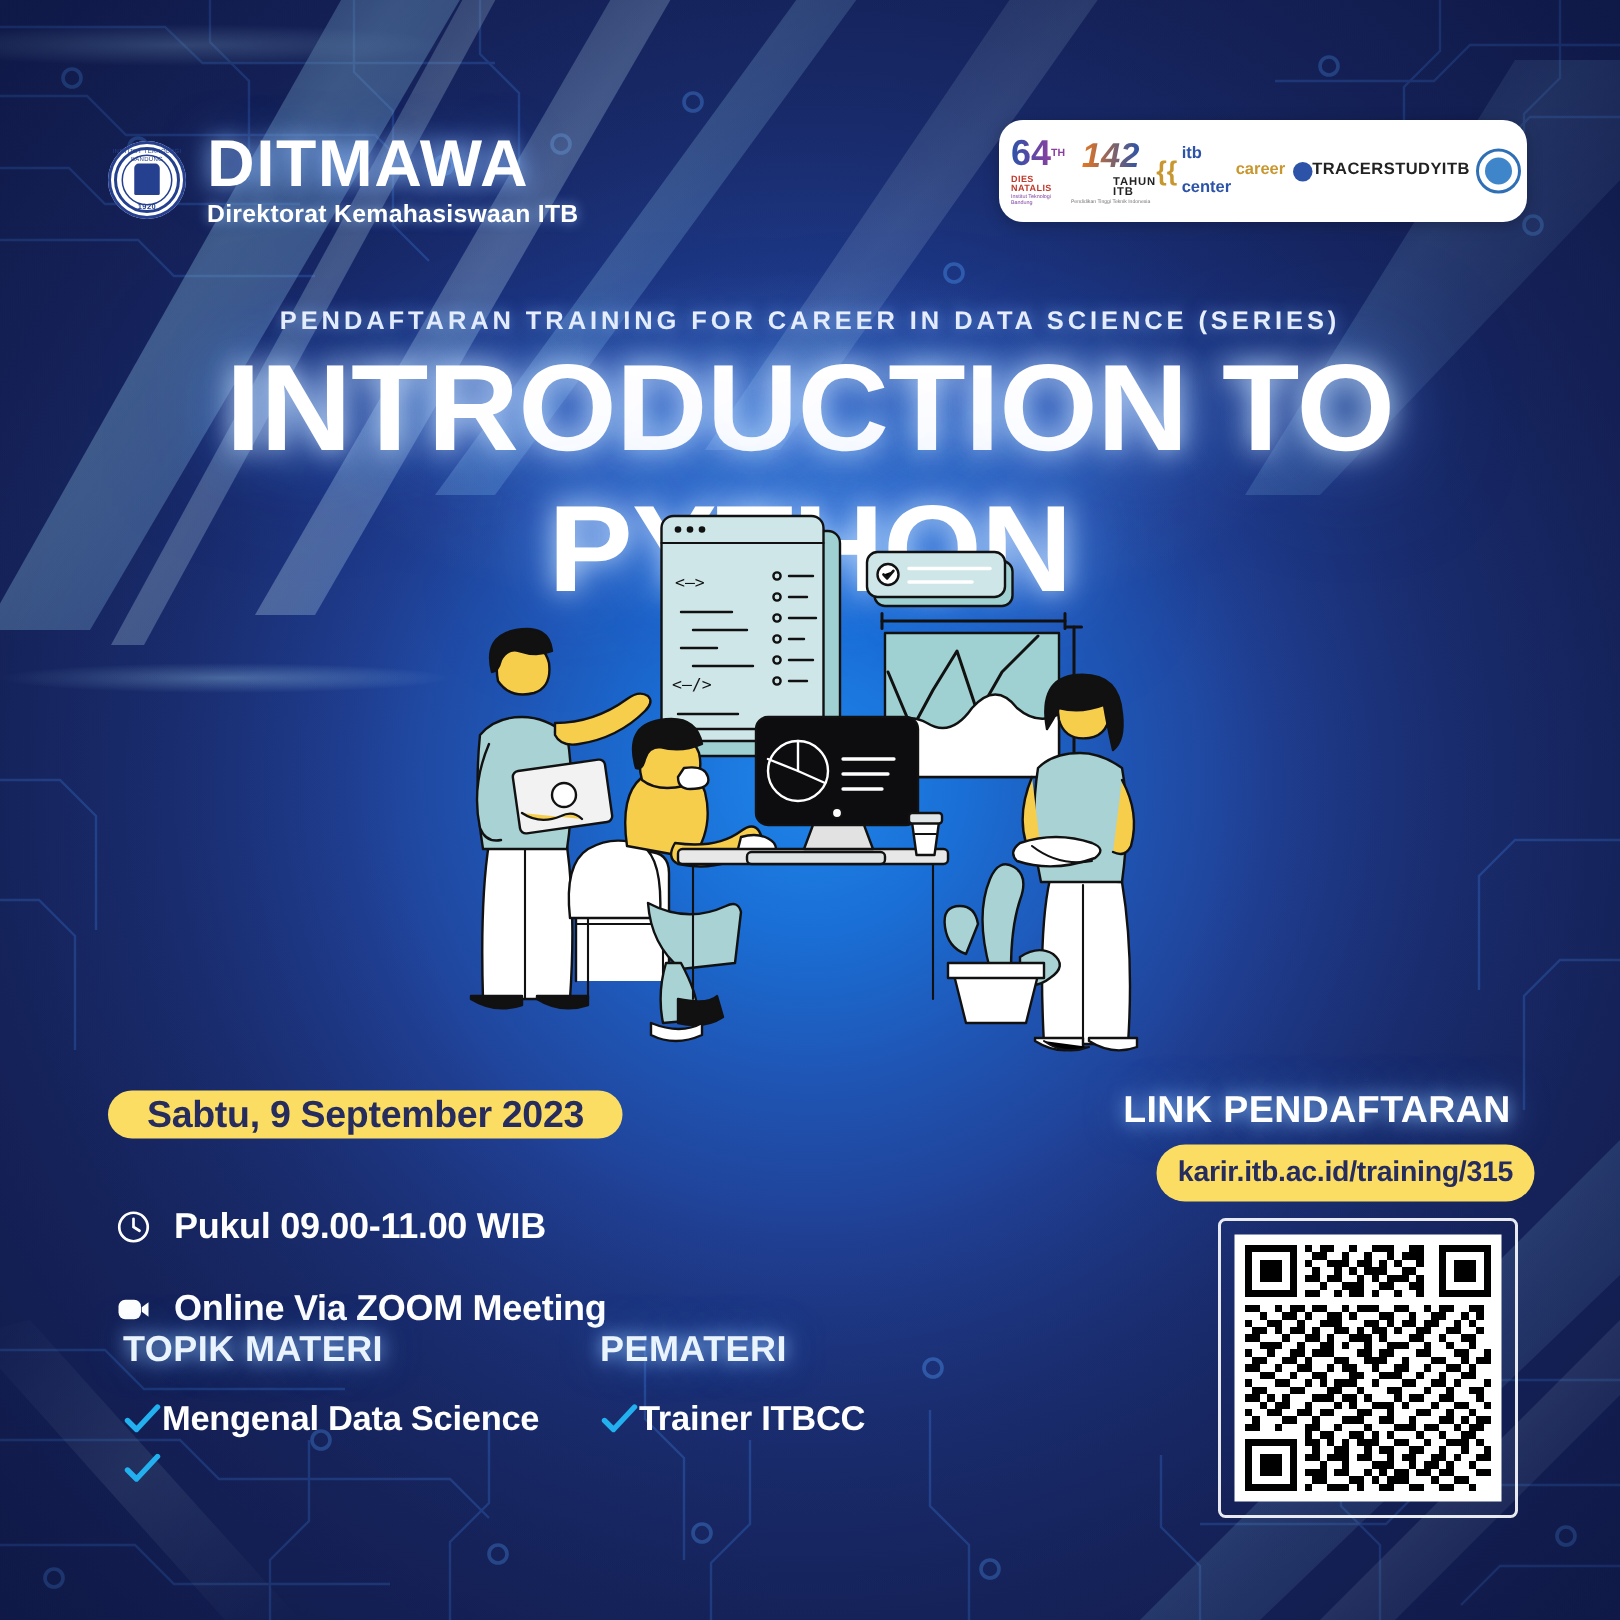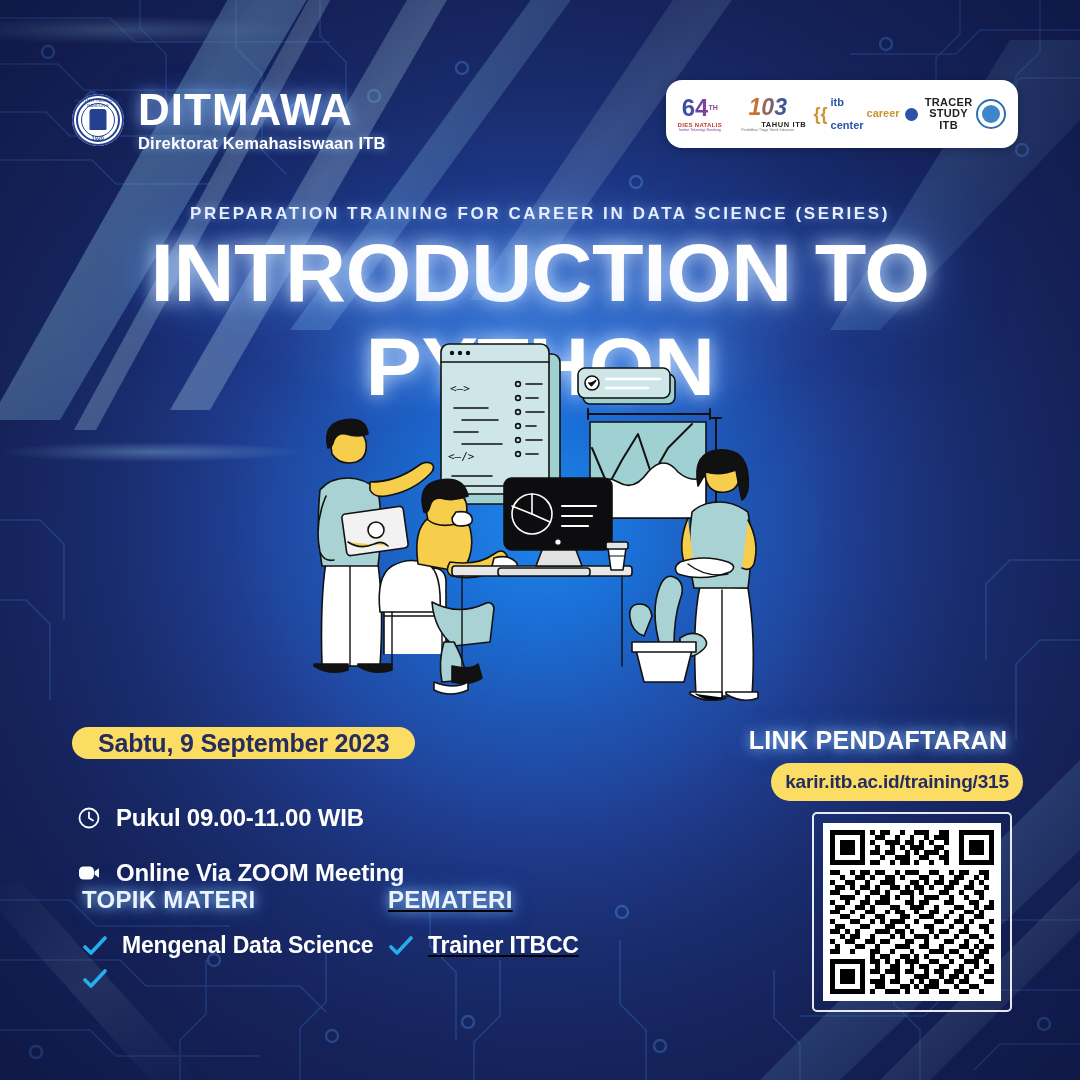--- a/index.html
+++ b/index.html
@@ -58,21 +58,21 @@
   .lg103 .cap{font-size:7.5px;font-weight:bold;color:#222;letter-spacing:.6px;margin-top:2px;margin-left:32px;}
   .lg103 .cap2{font-size:3.4px;color:#777;margin-top:1px;}
   .lgcc{flex-direction:row;gap:3px;align-items:center;}
   .lgcc .swirl{font-size:18px;color:#c8972f;font-weight:bold;line-height:.8;}
   .lgcc .words{display:flex;flex-direction:column;line-height:1.02;}
   .lgcc .w1{font-size:11px;font-weight:bold;color:#2c53a8;}
   .lgcc .w2{font-size:11px;font-weight:bold;color:#c8972f;margin-left:36px;}
   .lgcc .w3{font-size:11px;font-weight:bold;color:#2c53a8;}
   .lgcc .dot{width:13px;height:13px;border-radius:50%;background:#2c53a8;margin-left:2px;}
   .lgts{flex-direction:row;gap:4px;align-items:center;}
-  .lgts .words{display:flex;flex-direction:column;align-items:center;line-height:1.04;}
+  .lgts .words{display:flex;align-items:center;line-height:1.04;}
   .lgts .t{font-size:11px;font-weight:bold;color:#222;letter-spacing:.3px;}
   .lgts .seal{width:26px;height:26px;border-radius:50%;background:#fff;border:2px solid #2f6fb5;position:relative;}
   .lgts .seal:after{content:"";position:absolute;inset:4px;border-radius:50%;background:#3f85c9;}
 
   
   .kicker{
     position:absolute;top:204px;left:0;right:0;text-align:center;
     font-size:17px;font-weight:bold;color:#f2f6ff;letter-spacing:2.6px;
     text-shadow:0 0 10px rgba(140,190,255,.7);
   }
@@ -114,23 +114,23 @@
   }
   .qr-inner{width:100%;height:100%;background:#fff;padding:7px;box-sizing:border-box;}
   .qr-inner svg{display:block;width:100%;height:100%;}
 
   .sec{position:absolute;}
   .sec-title{
     font-size:24px;font-weight:bold;color:#eaf4ff;letter-spacing:.3px;
     text-shadow:0 0 12px rgba(150,200,255,.95),0 0 26px rgba(80,150,255,.6);
   }
   .topics{left:82px;top:886px;}
-  .speakers{left:388px;top:886px;text-decoration:underline;}
+  .speakers{left:400px;top:886px;}
   .bullets{margin-top:18px;}
-  .bullet{display:flex;align-items:center;gap:14px;margin-bottom:10px;}
+  .bullet{display:flex;align-items:center;margin-bottom:10px;}
   .bullet .chk{width:26px;height:20px;flex:none;}
   .bullet .txt{font-size:23px;font-weight:bold;color:#fff;letter-spacing:-.2px;}
 </style>
 </head>
 <body>
 
 <div class="poster">
 
   <svg class="bg-layer circuits" viewBox="0 0 1080 1080" preserveAspectRatio="none">
     <g stroke="#3f7fe0" stroke-width="1.6" fill="none" opacity="0.75">
@@ -234,21 +234,21 @@
       </div>
     </div>
 
     <div class="logo-strip">
       <div class="logo-item lg64">
         <div><span class="big">64</span><span class="sup">TH</span></div>
         <div class="cap">DIES NATALIS</div>
         <div class="cap2">Institut Teknologi Bandung</div>
       </div>
       <div class="logo-item lg103">
-        <div class="big">103</div>
+        <div class="big">142</div>
         <div class="cap">TAHUN ITB</div>
         <div class="cap2">Pendidikan Tinggi Teknik Indonesia</div>
       </div>
       <div class="logo-item lgcc">
         <span class="swirl">{{</span>
         <span class="words">
           <span class="w1">itb</span>
           <span class="w2">career</span>
           <span class="w3">center</span>
         </span>
@@ -258,21 +258,21 @@
         <span class="words">
           <span class="t">TRACER</span>
           <span class="t">STUDY</span>
           <span class="t">ITB</span>
         </span>
         <span class="seal"></span>
       </div>
     </div>
   </div>
 
-  <div class="kicker">PREPARATION TRAINING FOR CAREER IN DATA SCIENCE (SERIES)</div>
+  <div class="kicker">PENDAFTARAN TRAINING FOR CAREER IN DATA SCIENCE (SERIES)</div>
   <div class="headline">INTRODUCTION TO PYTHON</div>
 
   <svg class="illus" viewBox="0 0 500 380">
     <g stroke="#111" stroke-width="1.6" stroke-linecap="round" stroke-linejoin="round">
 
       <g>
         <rect x="160" y="18" width="108" height="150" rx="8" fill="#9fd0d2"></rect>
         <rect x="149" y="8" width="108" height="150" rx="8" fill="#cfe6e8"></rect>
         <path d="M149 26 H257" stroke-width="1.4"></path>
         <circle cx="160" cy="17" r="2.2" fill="#111" stroke="none"></circle>

